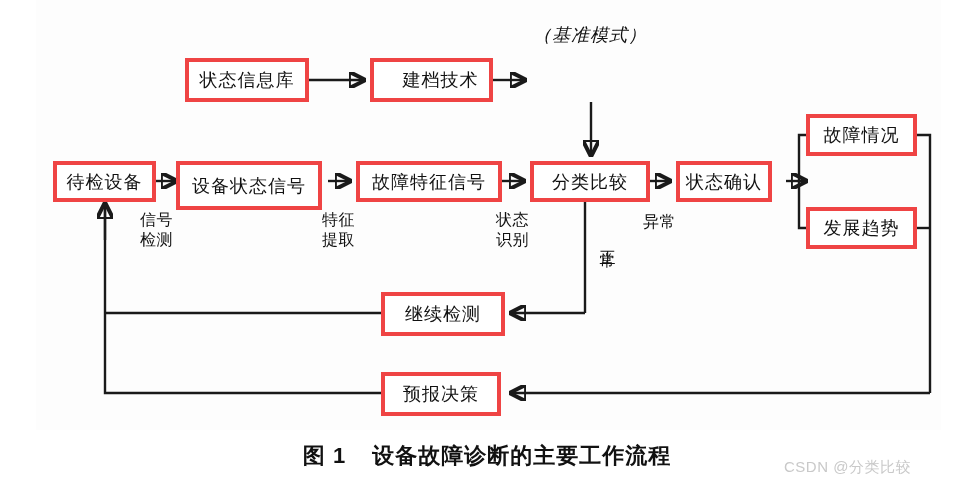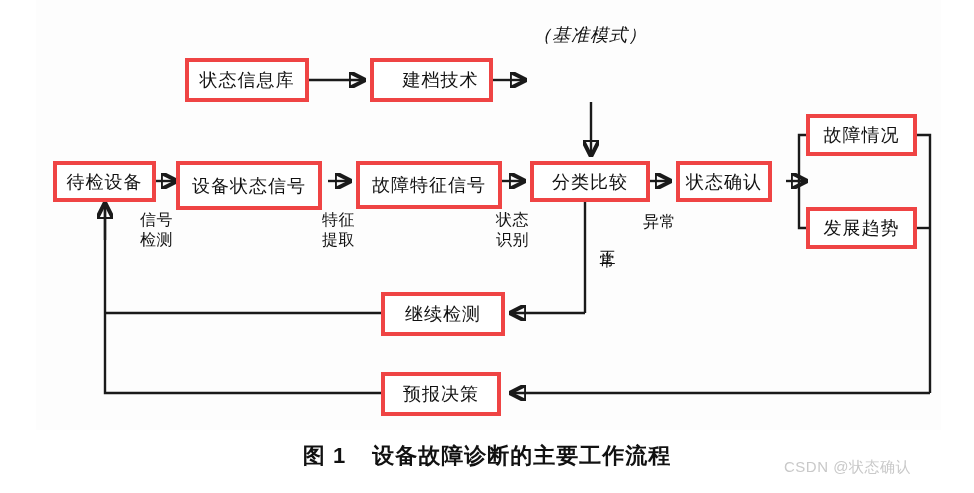--- a/index.html
+++ b/index.html
@@ -152,21 +152,21 @@
 
 
   <div class="node" style="left:53px; top:161px; width:103px; height:41px;">
     <span>待检设备</span>
   </div>
 
   <div class="node" style="left:176px; top:161px; width:146px; height:49px;">
     <span>设备状态信号</span>
   </div>
 
-  <div class="node" style="left:356px; top:161px; width:146px; height:48px;">
+  <div class="node" style="left:356px; top:161px; width:146px; height:41px;">
     <span>故障特征信号</span>
   </div>
 
   <div class="node" style="left:530px; top:161px; width:120px; height:41px;">
     <span>分类比较</span>
   </div>
 
   <div class="node" style="left:676px; top:161px; width:96px; height:41px;">
     <span>状态确认</span>
   </div>
@@ -197,15 +197,15 @@
 识别</div>
 
   <div class="edge-label" style="left:643px; top:212px;">异常</div>
 
   <div class="edge-label vertical" style="left:598px; top:238px;">正常</div>
 
   <div id="figure-caption">
     <span class="cap-num">图 1</span><span>设备故障诊断的主要工作流程</span>
   </div>
 
-  <div id="watermark">CSDN @状态确认</div>
+  <div id="watermark">CSDN @分类比较</div>
 
 </div>
 
 </body></html>

